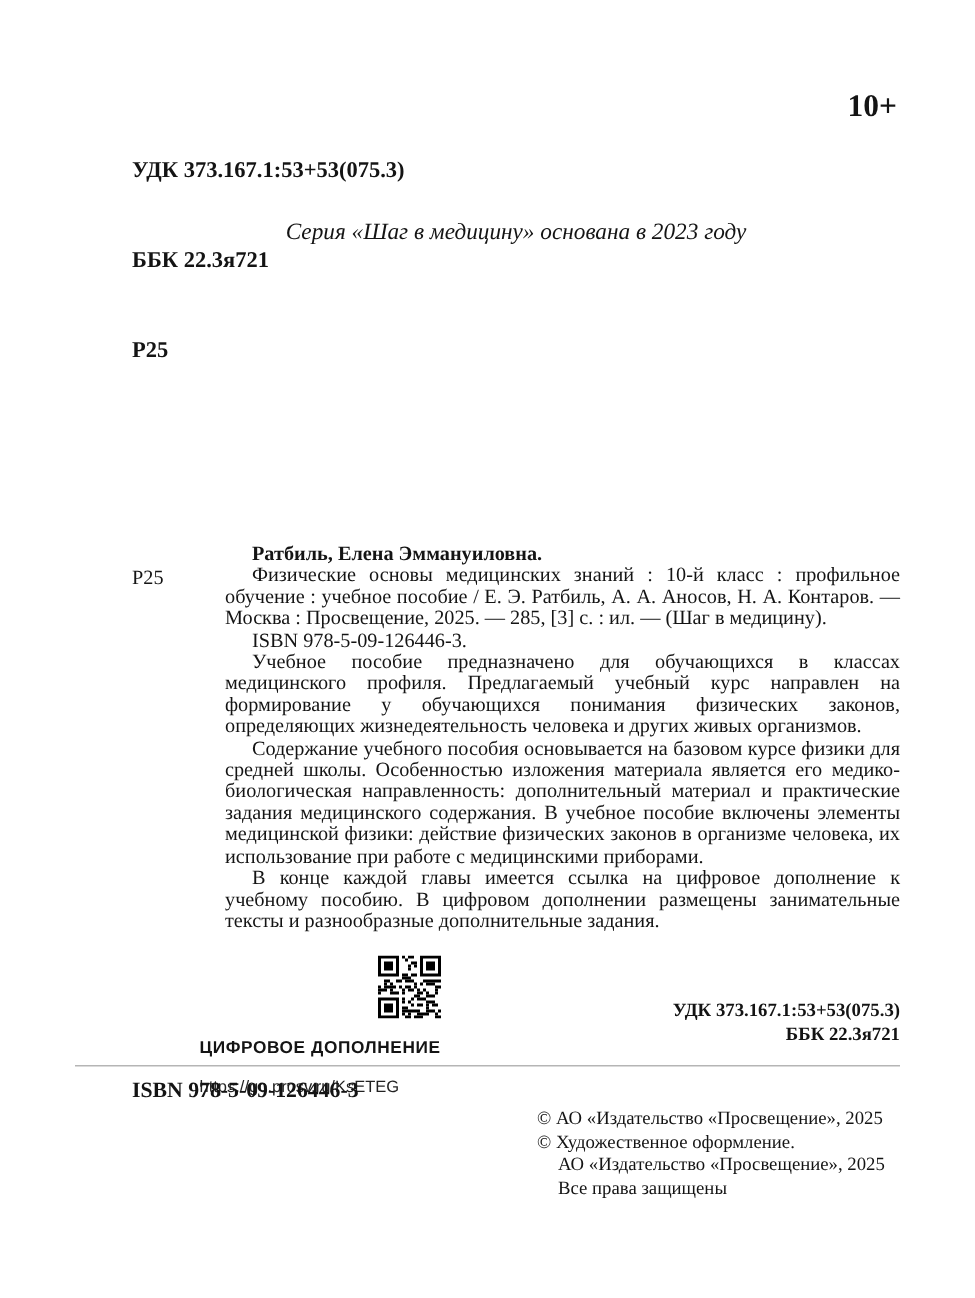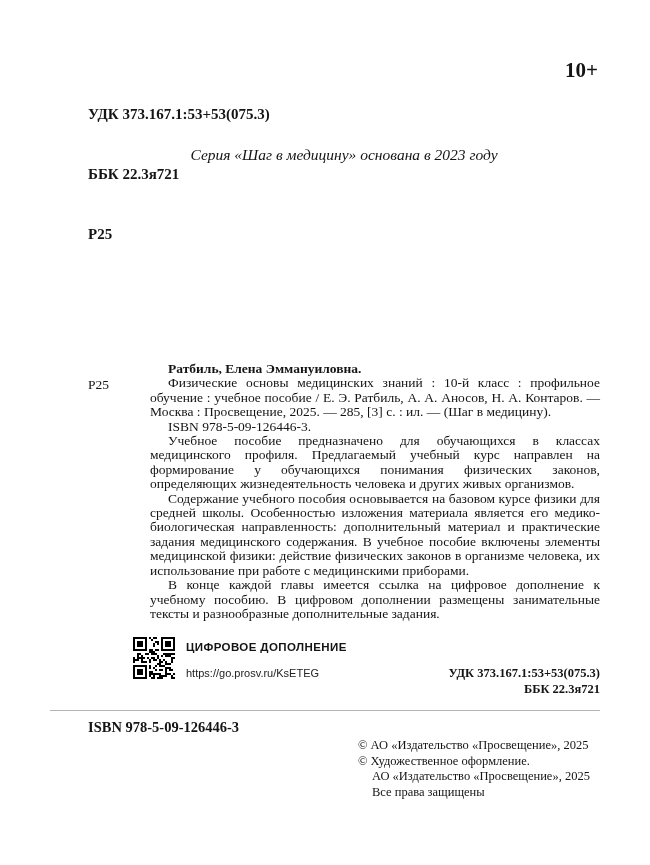--- a/index.html
+++ b/index.html
@@ -67,22 +67,23 @@
     text-indent: 18px;
   }
   .catalog-text p.author { font-weight: bold; }
 
   
   .digital-row {
     position: absolute;
     left: 133px;
     top: 637px;
     display: flex;
-    align-items: center;
+    align-items: flex-end;
     gap: 11px;
+    flex-direction: column;
   }
   .qr-box { width: 42px; height: 42px; }
   .digital-texts { padding-top: 3px; }
   .digital-label {
     font-family: "Liberation Sans", sans-serif;
     font-size: 11.5px;
     font-weight: bold;
     letter-spacing: 0.4px;
   }
   .digital-url {

